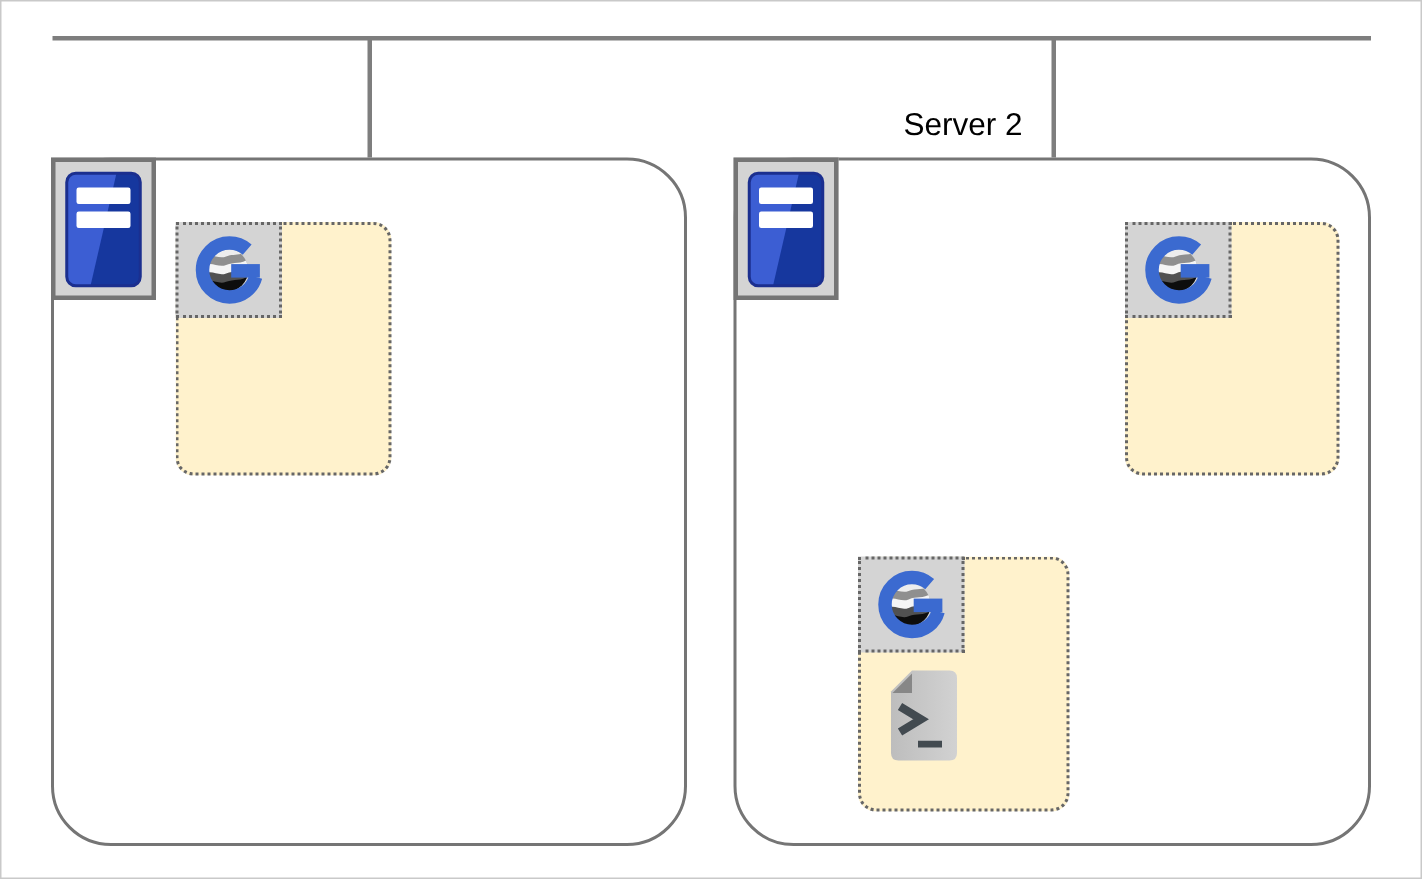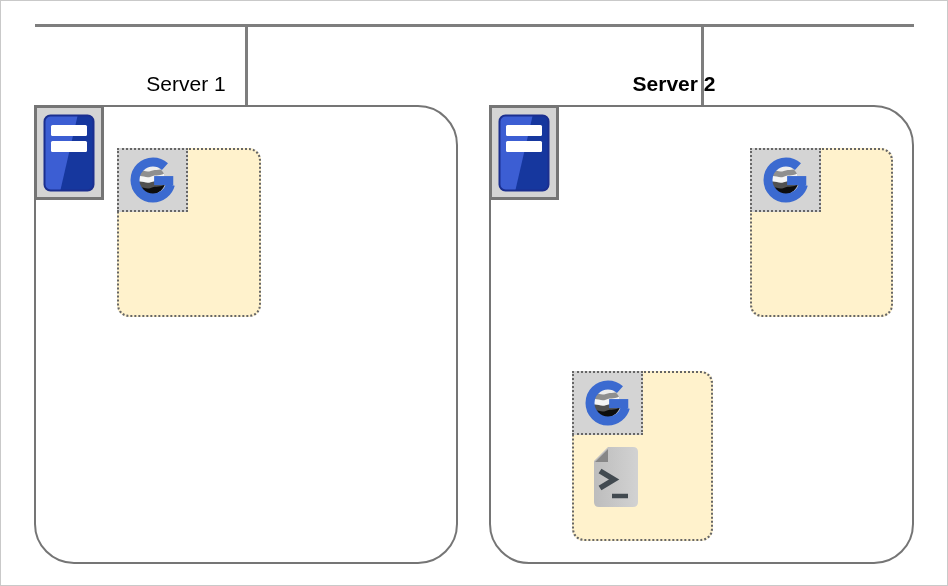--- a/index.html
+++ b/index.html
@@ -14,21 +14,21 @@
   
   .bus  { left:34px; top:23px; width:879px; height:3px; background:#7e7e7e; }
   .drop { width:3px; height:80px; top:24px; background:#7e7e7e; }
   .drop.d1 { left:244px; }
   .drop.d2 { left:700px; }
 
   
   .lbl { text-align:center; line-height:24px; white-space:nowrap; }
   .server-lbl { font-size:21px; width:130px; top:71px; }
   .server-lbl.s1 { left:120px; }
-  .server-lbl.s2 { left:608px;font-weight:bold; }
+  .server-lbl.s2 { left:576px; }
   .group-lbl  { font-size:20px; width:130px; }
   .group-lbl.ga { left:145px; top:115px; }
   .group-lbl.gb { left:773px; top:115px; }
   .group-lbl.gc { left:601px; top:336px; }
   .stop-lbl { font-size:20px; left:646px; top:462px; width:80px; text-align:left; line-height:24px; }
 
   
   .server-box {
     box-sizing:border-box; top:104px; height:459px;
     border:2px solid #757575; border-radius:40px; background:#ffffff; z-index:1;
@@ -115,21 +115,20 @@
     <path d="M20,50 H36" stroke="#424a50" stroke-width="4.5"></path>
   </symbol>
 </svg>
 
 <div class="canvas">
 
   <div class="abs bus"></div>
   <div class="abs drop d1"></div>
   <div class="abs drop d2"></div>
 
-  <div class="abs lbl server-lbl s1">Server 1</div>
   <div class="abs lbl server-lbl s2">Server 2</div>
 
   <div class="abs server-box s1"></div>
   <div class="abs server-tile s1">
     <svg class="fit" width="52" height="78">
       <use href="#sym-server"></use>
       </svg>
   </div>
 
   <div class="abs lbl group-lbl ga">Group A</div>

